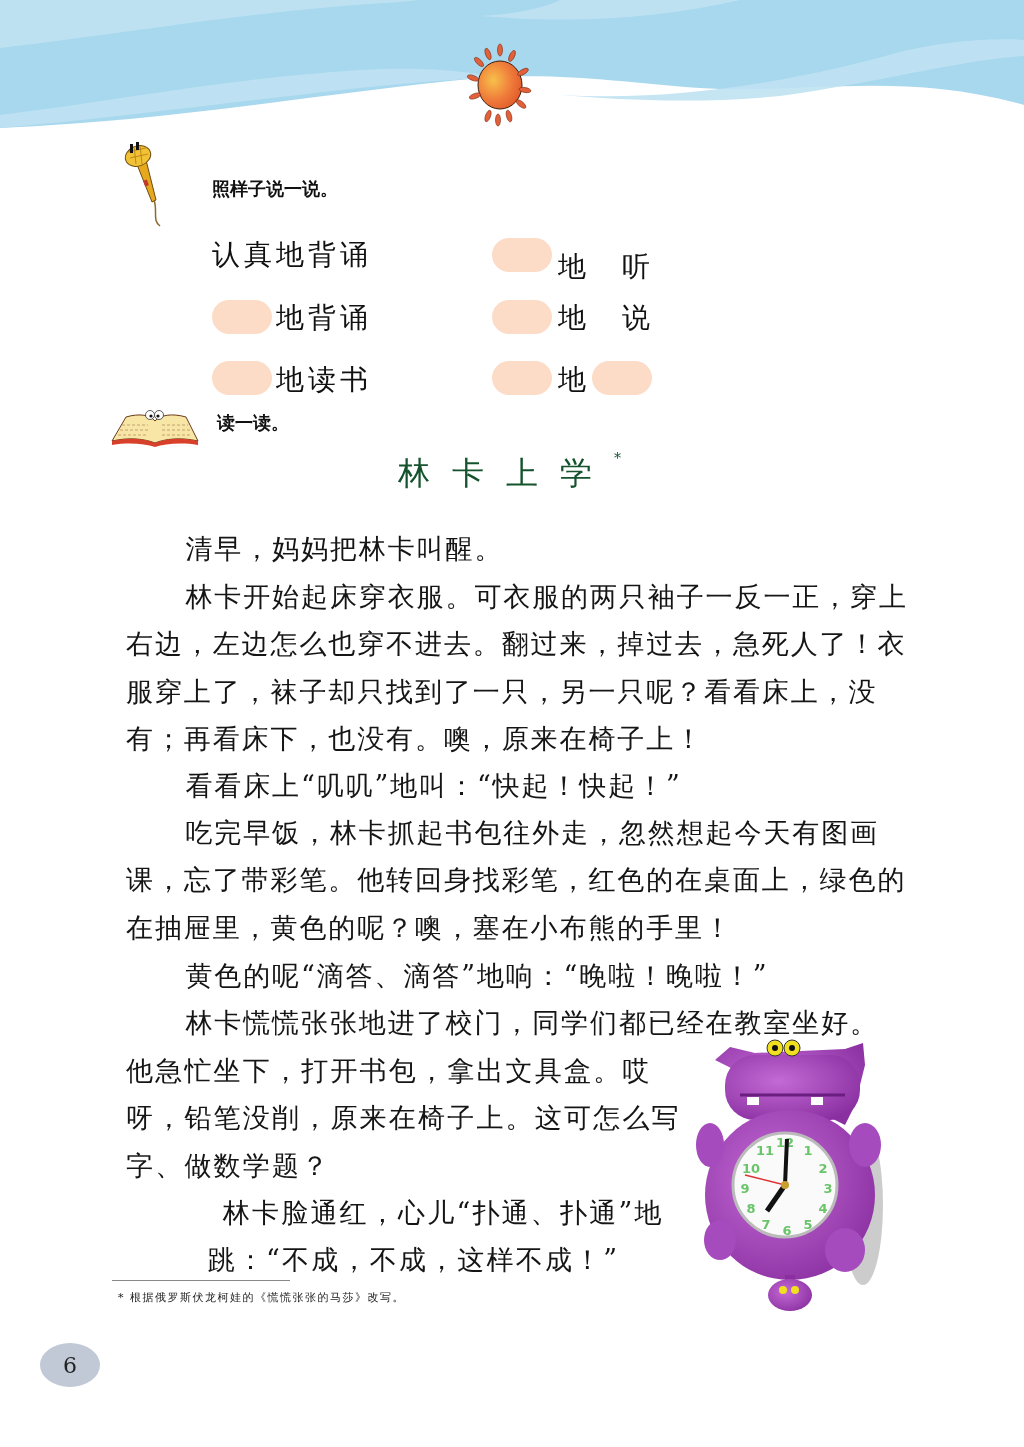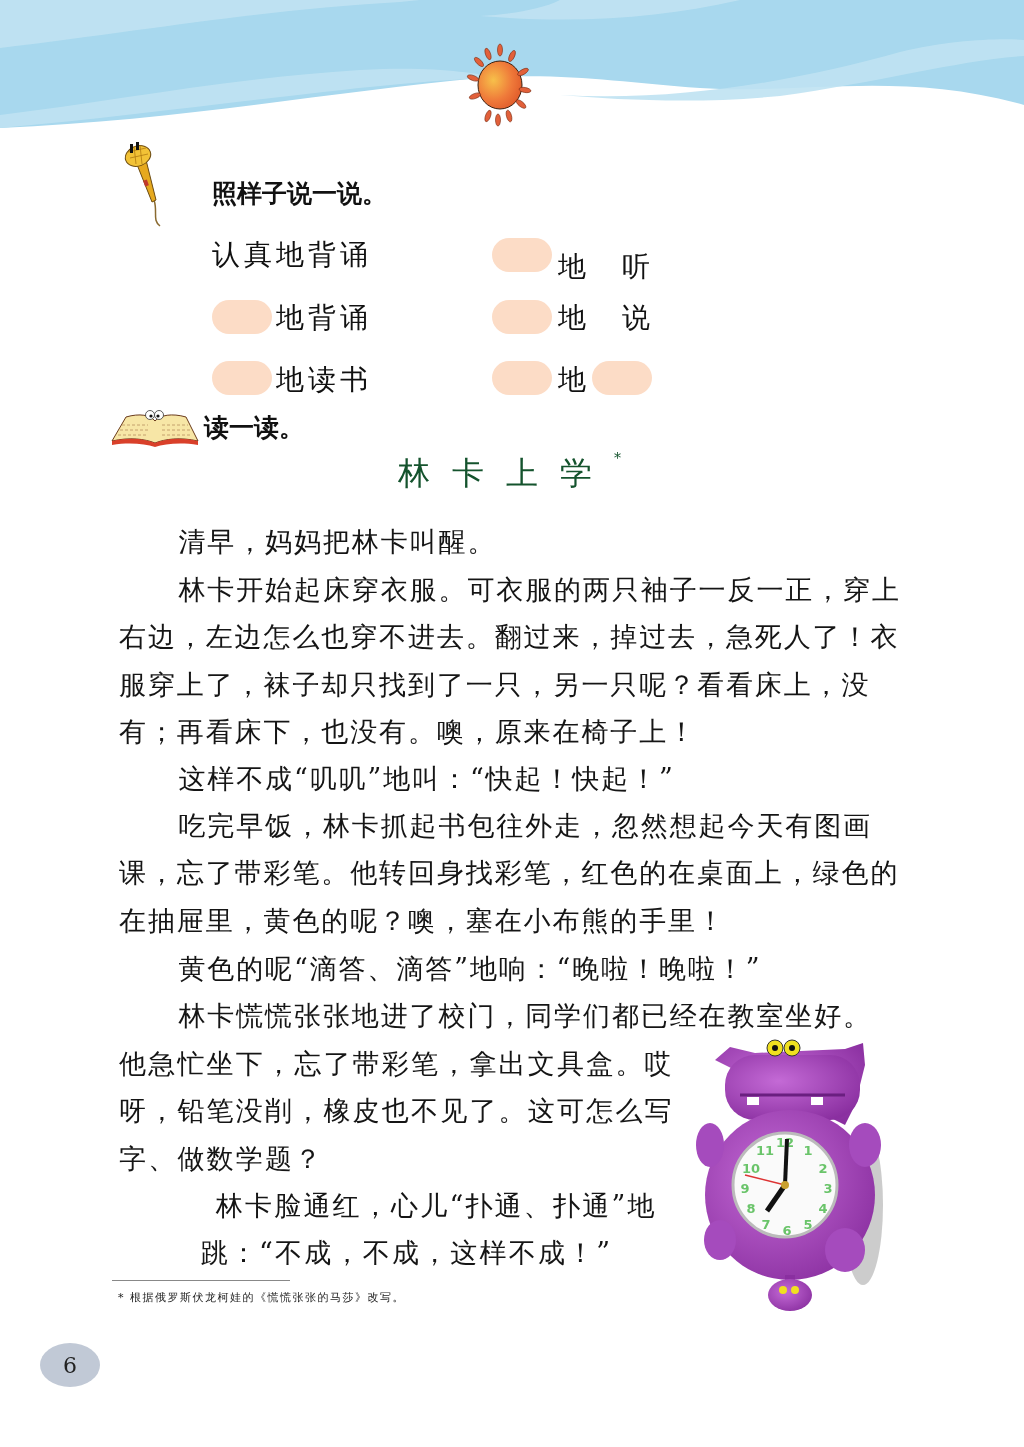--- a/index.html
+++ b/index.html
@@ -8,43 +8,43 @@
     background: #ffffff;
     font-family: "DejaVu Serif", "Liberation Serif", serif;
     color: #1a1a1a;
   }
   .sky { position: absolute; left: 0; top: 0; width: 1024px; height: 140px; }
   .sun { position: absolute; left: 455px; top: 40px; width: 90px; height: 90px; }
 
   .mic-icon { position: absolute; left: 118px; top: 140px; width: 60px; height: 90px; }
   .section-title {
     position: absolute; font-family: "DejaVu Sans", "Liberation Sans", sans-serif;
-    font-size: 25px; font-weight: bold; color: #111;
+    font-size: 18px; font-weight: bold; color: #111;
   }
   .ex-title { left: 212px; top: 177px; }
-  .read-title { left: 204px; top: 411px; font-family: Liberation Mono, monospace; }
+  .read-title { left: 217px; top: 411px; font-family: Liberation Mono, monospace; }
 
   .pill {
     position: absolute; width: 60px; height: 34px; border-radius: 17px;
     background: #fcdcc6;
   }
   .ex-text {
     position: absolute; font-size: 28px; letter-spacing: 4px; color: #111;
   }
 
   .book-icon { position: absolute; left: 110px; top: 405px; width: 90px; height: 42px; }
 
   .story-title {
     position: absolute; left: 398px; top: 452px; font-size: 32px; letter-spacing: 22px; color: #14532d;
   }
   .story-title sup { font-size: 14px; letter-spacing: 0; vertical-align: top; position: relative; top: -2px; }
 
   .para {
     position: absolute; left: 114px; width: 800px; font-size: 27px; line-height: 47.3px;
-    letter-spacing: 1.9px; color: #151515; margin: 5px; text-indent: 2.2em;
+    letter-spacing: 1.9px; color: #151515; margin: 12px; text-indent: 2.2em;
   }
   .para.narrow { width: 575px; letter-spacing: 2.2px; }
 
   .clock-photo { position: absolute; left: 695px; top: 1035px; width: 200px; height: 280px; }
 
   .footnote-rule { position: absolute; left: 112px; top: 1280px; width: 178px; height: 1px; background: #888; }
   .footnote { position: absolute; left: 118px; top: 1290px; font-size: 11px; letter-spacing: 1.5px; color: #222; }
 
   .page-num-badge {
     position: absolute; left: 40px; top: 1343px; width: 60px; height: 44px; border-radius: 50%;
@@ -125,25 +125,25 @@
   <circle cx="49" cy="10" r="4.5" fill="#fff" stroke="#333" stroke-width="0.8"></circle>
   <circle cx="41" cy="11" r="1.6" fill="#111"></circle>
   <circle cx="48" cy="11" r="1.6" fill="#111"></circle>
 </svg>
 <div class="section-title read-title">读一读。</div>
 
 <div class="story-title"><span>林卡上学</span><sup>*</sup></div>
 
 <p class="para" style="top:513px;">清早，妈妈把林卡叫醒。</p>
 <p class="para" style="top:561px;">林卡开始起床穿衣服。可衣服的两只袖子一反一正，穿上右边，左边怎么也穿不进去。翻过来，掉过去，急死人了！衣服穿上了，袜子却只找到了一只，另一只呢？看看床上，没有；再看床下，也没有。噢，原来在椅子上！</p>
-<p class="para" style="top:750px;">这样不成“叽叽”地叫：“快起！快起！”</p>
+<p class="para" style="top:750px;">看看床上“叽叽”地叫：“快起！快起！”</p>
 <p class="para" style="top:797px;">吃完早饭，林卡抓起书包往外走，忽然想起今天有图画课，忘了带彩笔。他转回身找彩笔，红色的在桌面上，绿色的在抽屉里，黄色的呢？噢，塞在小布熊的手里！</p>
 <p class="para" style="top:940px;">黄色的呢“滴答、滴答”地响：“晚啦！晚啦！”</p>
 <p class="para" style="top:987px;">林卡慌慌张张地进了校门，同学们都已经在教室坐好。</p>
-<p class="para narrow" style="top:1035px; text-indent:0;">他急忙坐下，忘了带彩笔，拿出文具盒。哎呀，铅笔没削，橡皮也不见了。这可怎么写字、做数学题？</p>
+<p class="para narrow" style="top:1035px; text-indent:0;">他急忙坐下，打开书包，拿出文具盒。哎呀，铅笔没削，原来在椅子上。这可怎么写字、做数学题？</p>
 <p class="para narrow" style="top:1177px;text-align:center;">林卡脸通红，心儿“扑通、扑通”地跳：“不成，不成，这样不成！”</p>
 
 <svg class="clock-photo" viewBox="0 0 200 280">
   <defs>
     <radialGradient id="pg" cx="40%" cy="40%" r="70%">
       <stop offset="0%" stop-color="#c46ad6"></stop>
       <stop offset="100%" stop-color="#8a2fa0"></stop>
     </radialGradient>
   </defs>
   <ellipse cx="168" cy="170" rx="20" ry="80" fill="#333" opacity="0.25"></ellipse>

